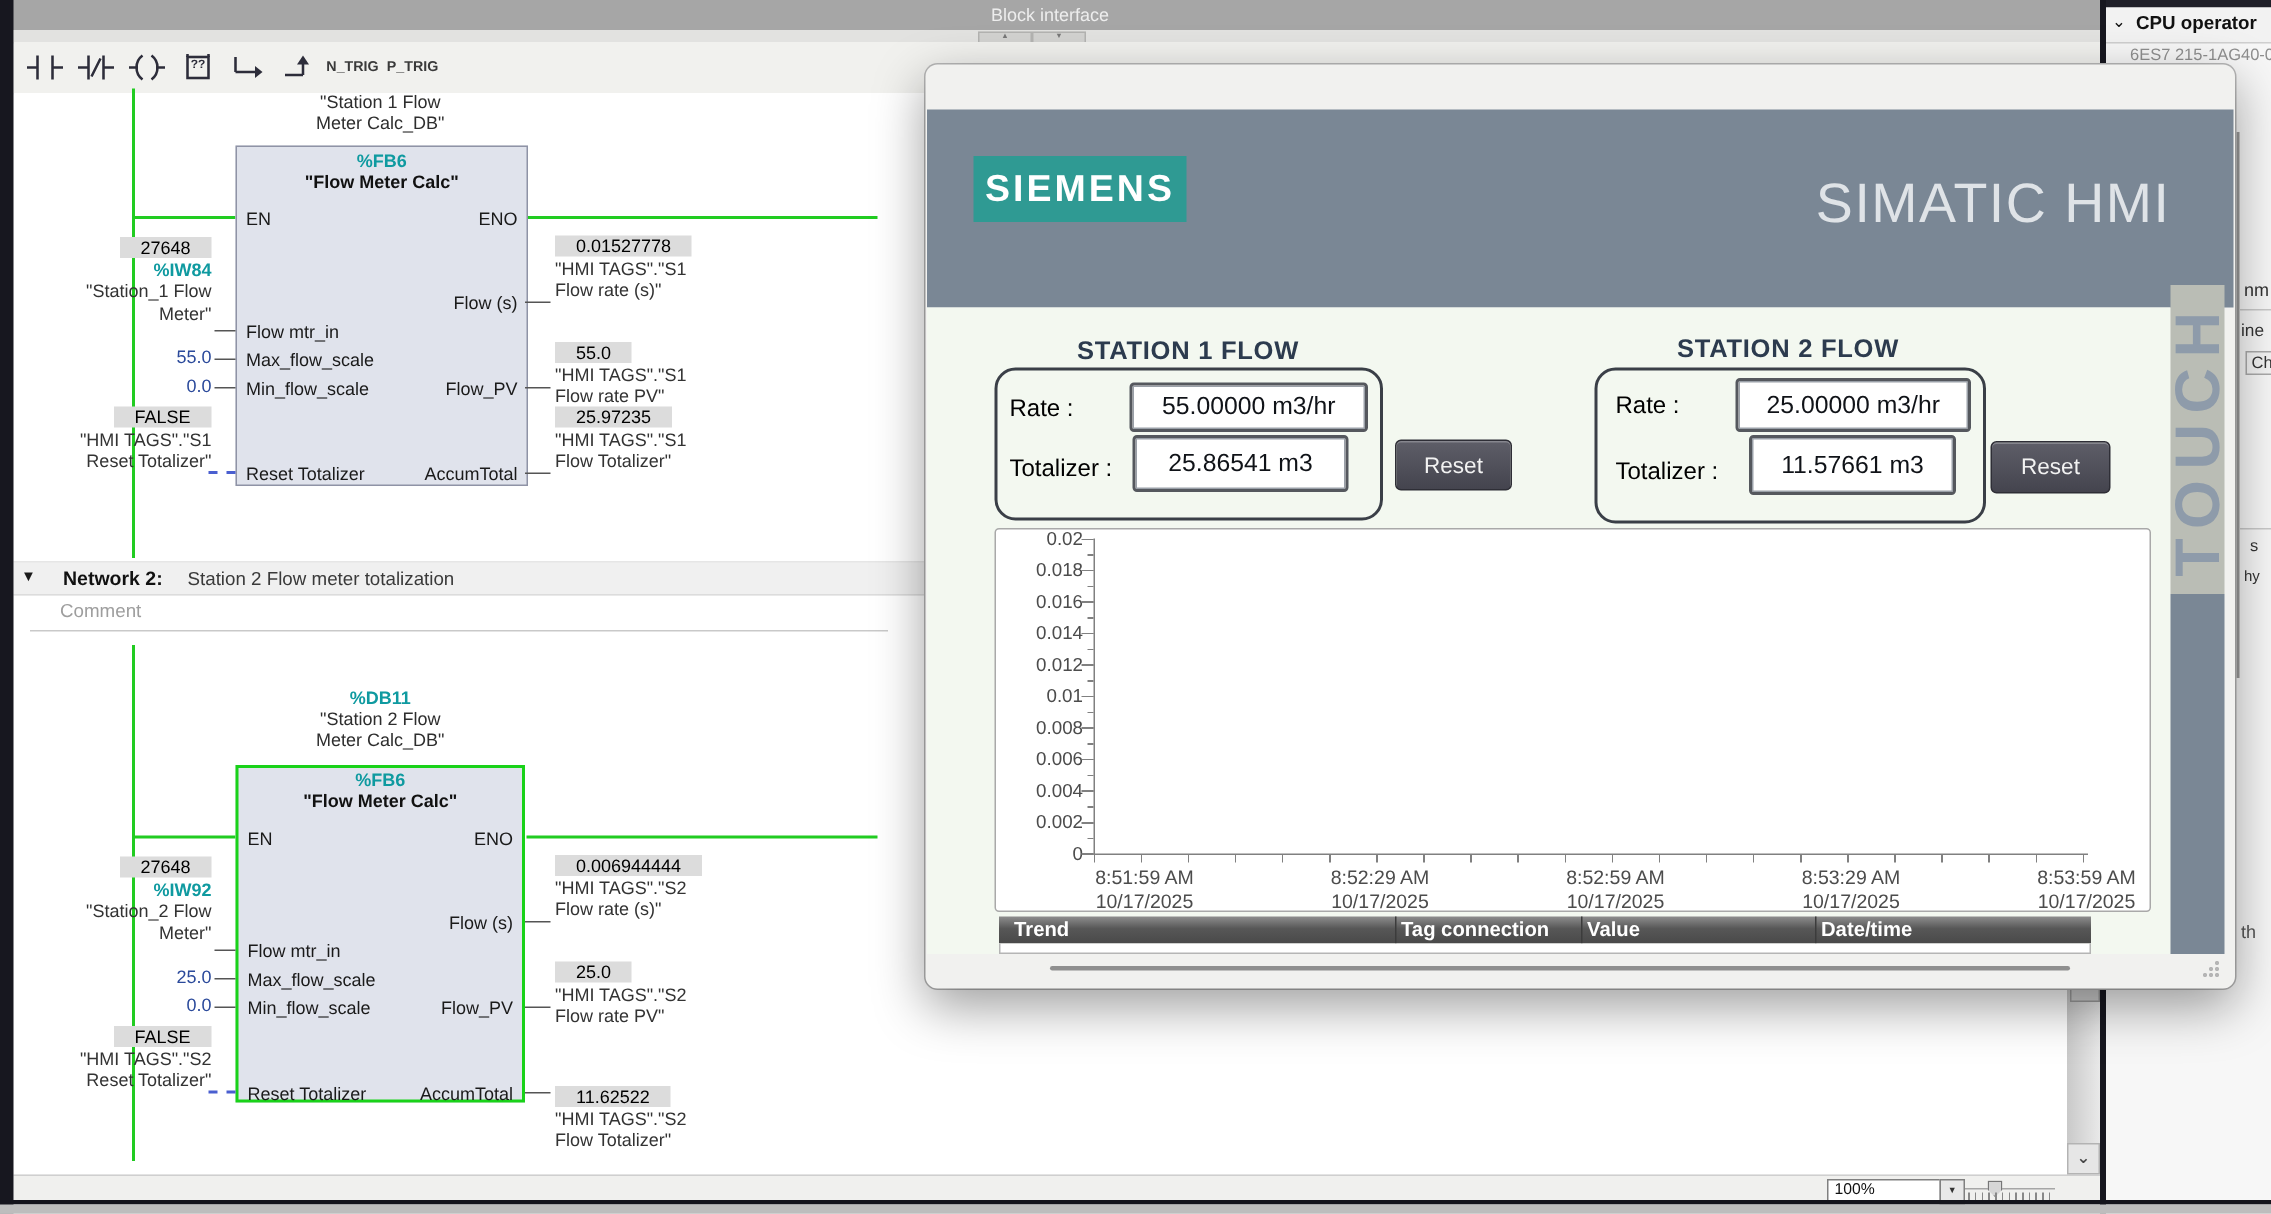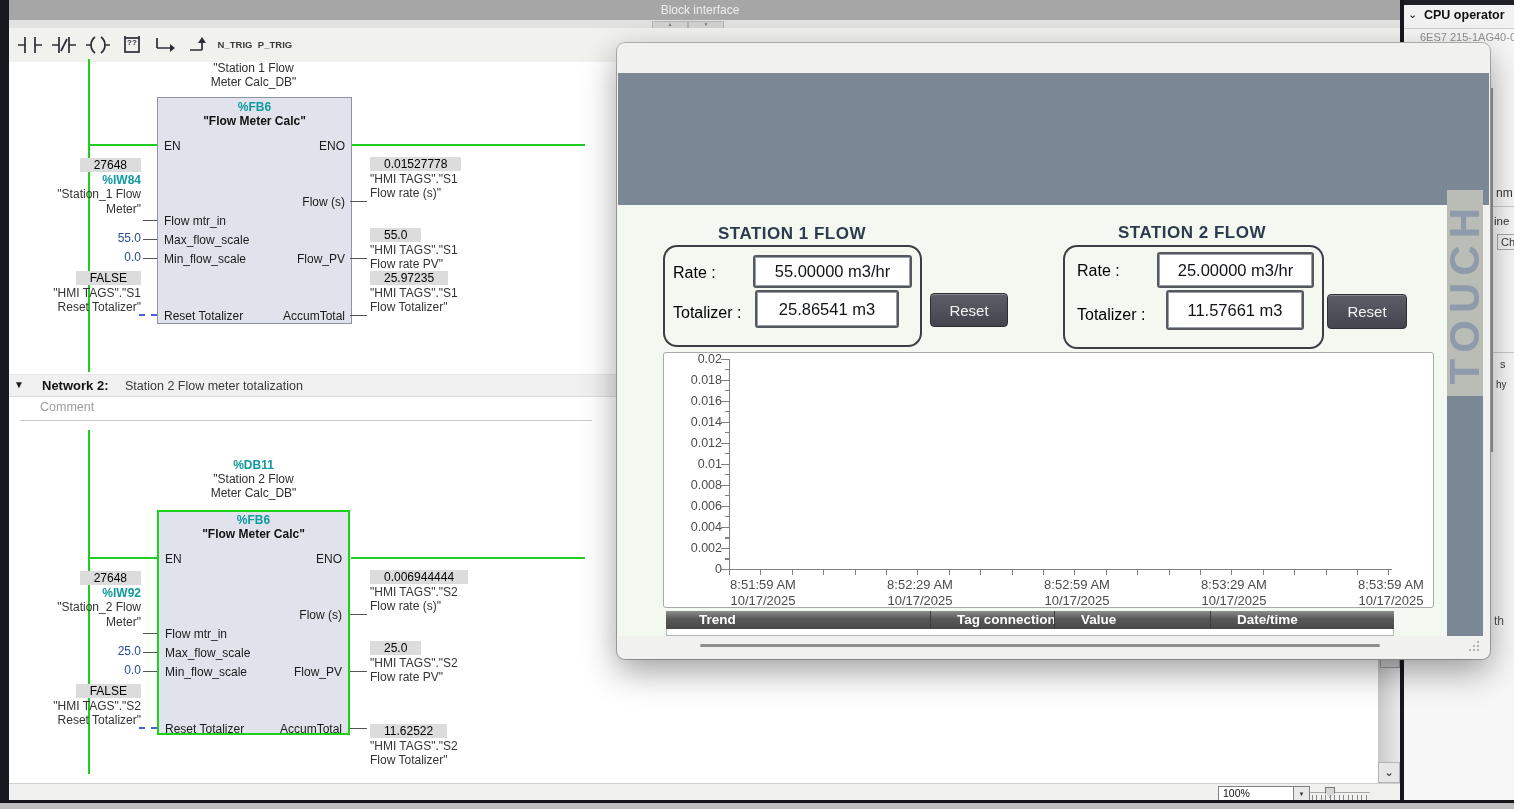--- a/index.html
+++ b/index.html
@@ -83,21 +83,21 @@
             box-shadow:inset 0 0 0 1px #9aa0a8;display:flex;align-items:center;justify-content:center;
             font-size:16.5px;color:#101318;}
   .reset-btn{position:absolute;background:linear-gradient(#5e5e68,#44444e);border:1px solid #2e2e36;border-radius:4px;
              color:#f2f2f2;font-size:15px;display:flex;align-items:center;justify-content:center;
              box-shadow:inset 0 1px 0 rgba(255,255,255,.25);}
   .chart{position:absolute;left:46px;top:309px;width:771px;height:256px;background:#fff;border:1px solid #a9a9a9;border-radius:3px;box-sizing:border-box;}
   .axis{position:absolute;background:#808080;}
   .ytick{position:absolute;left:0;width:58px;text-align:right;font-size:12.5px;color:#4c4c4c;line-height:14px;}
   .xtick{position:absolute;top:224px;width:150px;margin-left:-75px;text-align:center;font-size:13px;color:#4c4c4c;line-height:16px;}
   .ttable{position:absolute;left:49px;top:568px;width:728px;height:18px;background:linear-gradient(#8d8d8d,#575757 45%,#494949);}
-  .th{position:absolute;top:1px;font-size:13.5px;font-weight:bold;color:#fff;white-space:nowrap;margin-left:23px;}
+  .th{position:absolute;top:1px;font-size:13.5px;font-weight:bold;color:#fff;white-space:nowrap;}
   .trow{position:absolute;left:49px;top:586px;width:728px;height:7px;background:#fff;border:1px solid #b5b5b5;border-top:none;box-sizing:border-box;}
   .hscroll{position:absolute;left:83px;top:601px;width:680px;height:3px;background:#8f8f8f;border-radius:2px;}
   .grip{position:absolute;left:851px;top:597px;width:12px;height:12px;
         background:radial-gradient(circle at 2px 10px,#b5b5b5 1.2px,transparent 1.6px),
                    radial-gradient(circle at 6px 10px,#b5b5b5 1.2px,transparent 1.6px),
                    radial-gradient(circle at 10px 10px,#b5b5b5 1.2px,transparent 1.6px),
                    radial-gradient(circle at 6px 6px,#b5b5b5 1.2px,transparent 1.6px),
                    radial-gradient(circle at 10px 6px,#b5b5b5 1.2px,transparent 1.6px),
                    radial-gradient(circle at 10px 2px,#b5b5b5 1.2px,transparent 1.6px);}
 </style>
@@ -318,20 +318,22 @@
   <div class="frag" style="left:1494px;top:614px;font-size:12px;color:#555;">th</div>
 
   <div class="abs vstrip" style="left:0;top:0;width:9px;height:809px;"></div>
   <div class="abs vstrip" style="left:1400px;top:0;width:4px;height:809px;"></div>
   <div class="abs" style="left:0;top:800px;width:1514px;height:3px;background:#14141c;"></div>
   <div class="abs" style="left:0;top:803px;width:1514px;height:6px;background:#bdbdbd;"></div>
 
   <div class="abs simwin">
 
     <div class="hmi-header"></div>
+    <div class="siemens">SIEMENS</div>
+    <div class="simatic">SIMATIC HMI</div>
 
     <div class="hmi-body"></div>
     <div class="strip-gray">
       <div class="touch">TOUCH</div>
     </div>
     <div class="strip-slate"></div>
 
     <div class="st-title" style="left:80px;top:181px;">STATION 1 FLOW</div>
     <div class="st-panel" style="left:46px;top:202px;width:255px;height:98px;"></div>
     <div class="st-label" style="left:56px;top:221px;">Rate :</div>

